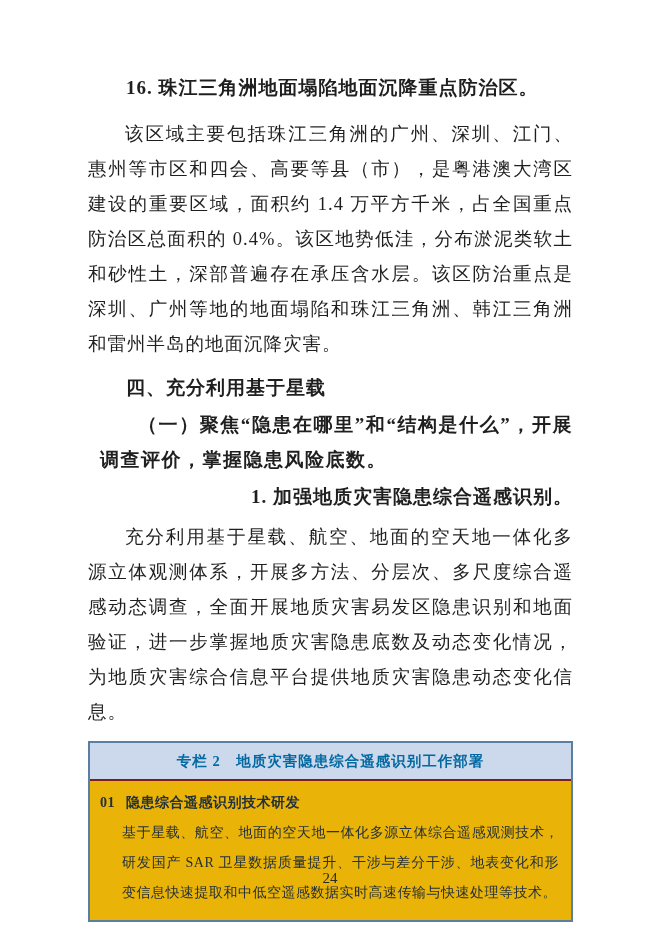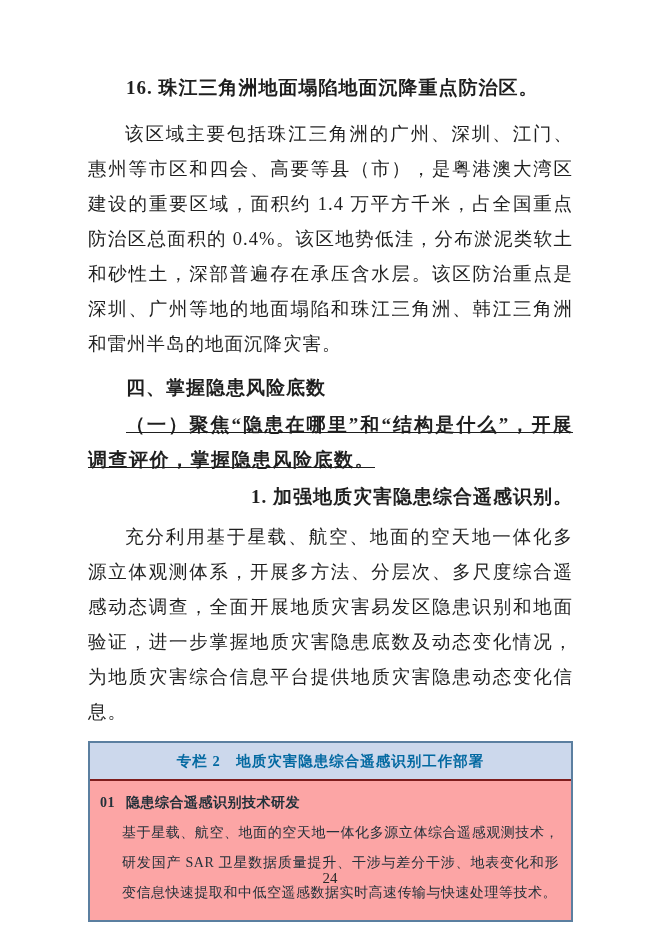--- a/index.html
+++ b/index.html
@@ -41,23 +41,22 @@
     margin: 8px 0 2px 0;
     letter-spacing: 1px;
   }
   .h-sub {
     font-weight: bold;
     font-size: 19px;
     line-height: 35px;
     text-align: justify;
     text-justify: inter-character;
     text-indent: 2em;
-    margin: 2px 0 2px 0;
+    margin: 2px 0 2px 12px;
     letter-spacing: 1.5px;
-    text-decoration: underline;
   }
   .h-point {
     font-weight: bold;
     font-size: 19px;
     line-height: 35px;
     text-indent: 2em;
     margin: 2px 0 6px 0;
     letter-spacing: 1px;
     text-align: right;
   }
@@ -70,21 +69,21 @@
     background: #ccd8ec;
     border-bottom: 2px solid #7f1d1d;
     text-align: center;
     font-weight: bold;
     font-size: 14.5px;
     color: #0369a1;
     padding: 9px 0 8px 0;
     letter-spacing: 1px;
   }
   .panel-body {
-    background: #fca5a5;
+    background: #eab308;
     padding: 7px 12px 12px 10px;
     font-size: 14px;
     line-height: 30px;
     color: #23313a;
   }
   .panel-item-head {
     font-weight: bold;
     letter-spacing: 0.5px;
   }
   .panel-item-number {
@@ -111,21 +110,21 @@
 </head>
 <body>
 
 <div class="page">
   <div class="content">
 
     <p class="h16">16. 珠江三角洲地面塌陷地面沉降重点防治区。</p>
 
     <p class="body-text indent2">该区域主要包括珠江三角洲的广州、深圳、江门、惠州等市区和四会、高要等县（市），是粤港澳大湾区建设的重要区域，面积约 1.4 万平方千米，占全国重点防治区总面积的 0.4%。该区地势低洼，分布淤泥类软土和砂性土，深部普遍存在承压含水层。该区防治重点是深圳、广州等地的地面塌陷和珠江三角洲、韩江三角洲和雷州半岛的地面沉降灾害。</p>
 
-    <p class="h-section">四、掌握隐患风险底数</p>
+    <p class="h-section">四、充分利用基于星载</p>
 
     <p class="h-sub">（一）聚焦“隐患在哪里”和“结构是什么”，开展调查评价，掌握隐患风险底数。</p>
 
     <p class="h-point">1. 加强地质灾害隐患综合遥感识别。</p>
 
     <p class="body-text indent2 para2">充分利用基于星载、航空、地面的空天地一体化多源立体观测体系，开展多方法、分层次、多尺度综合遥感动态调查，全面开展地质灾害易发区隐患识别和地面验证，进一步掌握地质灾害隐患底数及动态变化情况，为地质灾害综合信息平台提供地质灾害隐患动态变化信息。</p>
 
     <div class="panel">
       <div class="panel-header">专栏 2　地质灾害隐患综合遥感识别工作部署</div>
       <div class="panel-body">

